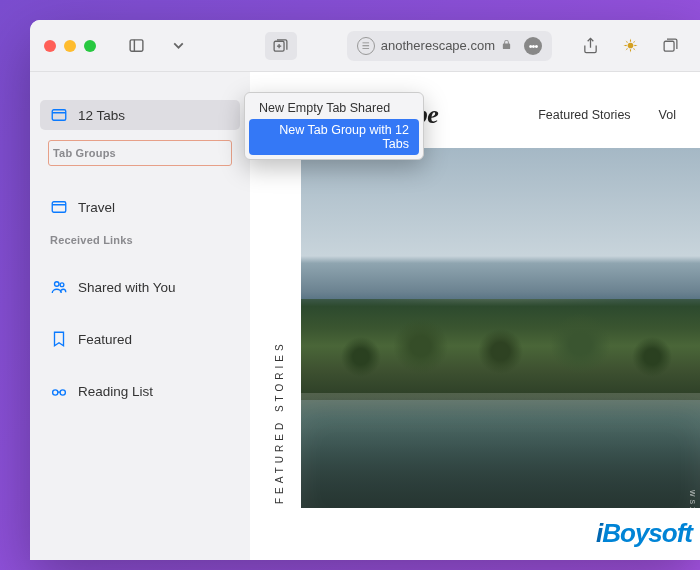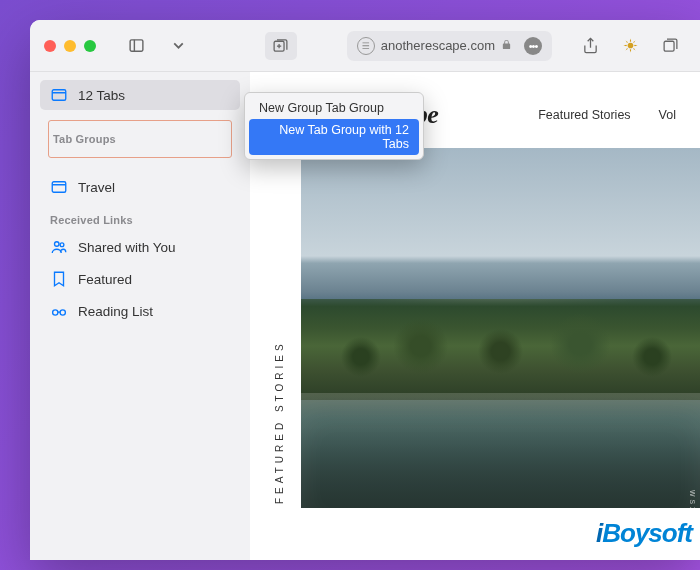--- a/index.html
+++ b/index.html
@@ -39,29 +39,29 @@
   .address-bar .url { flex: 1; }
   .address-bar .dots { width:18px; height:18px; background:#888; border-radius:50%; color:#fff; display:flex; align-items:center; justify-content:center; font-size:11px; letter-spacing:-1px; }
   .right-tools { display: flex; gap: 8px; margin-left: 12px; }
 
   .body { flex: 1; display: flex; overflow: hidden; }
   .sidebar {
     width: 220px; background: #f2f2f4; padding: 8px 10px; display: flex; flex-direction: column; gap: 2px;
   }
   .sb-item {
     display: flex; align-items: center; gap: 10px; padding: 6px 10px;
-    border-radius: 5px; font-size: 13.5px; color: #333;
+    border-radius: 5px; font-size: 13.5px; color: #333; margin-top: 20px;
   }
   .sb-item.selected { background: #dedde2; }
   .sb-item .icon { width: 18px; height: 18px; display: flex; align-items: center; justify-content: center; color: #0a7aff; }
   .sb-header {
     font-size: 11px; font-weight: 600; color: #8a8a8e; padding: 10px 10px 4px;
     letter-spacing: 0.2px;
   }
-  .sb-header.highlighted { display:inline-block; border: 1.5px solid #e7a088; border-radius: 3px; padding: 12px 4px; margin: 8px 8px 12px; }
+  .sb-header.highlighted { display:inline-block; border: 1.5px solid #e7a088; border-radius: 3px; padding: 6px 4px; margin: 8px 8px 4px; }
 
   .content { flex: 1; background: #fff; position: relative; overflow: hidden; }
   .page-header { padding: 28px 24px 18px; display: flex; align-items: center; gap: 40px; }
   .page-title { font-family: Georgia, 'Times New Roman', serif; font-size: 26px; font-weight: 700; color: #222; font-style: italic; letter-spacing:-0.5px;}
   .page-nav { display: flex; gap: 28px; font-size: 12.5px; color: #333; margin-left: auto; }
 
   .article { display: flex; gap: 16px; padding: 0 0 0 24px; }
   .vtext { writing-mode: vertical-rl; text-orientation: mixed; font-size: 10px; letter-spacing: 4px; color: #333; font-weight: 500; padding-top: 4px; transform: rotate(180deg); }
   .photo {
     flex: 1; height: 360px; border-radius: 0;
@@ -237,21 +237,21 @@
         </div>
       </div>
       <div class="article">
         <div class="vtext">FEATURED STORIES</div>
         <div class="photo"></div>
       </div>
     </div>
   </div>
 
   <div class="context-menu">
-    <div class="menu-item">New Group Tab Group</div>
+    <div class="menu-item">New Empty Tab Shared</div>
     <div class="menu-item hl">New Tab Group with 12 Tabs</div>
   </div>
 </div>
 
 <div class="watermark">
   <span class="b">i</span><span></span><span>Boysoft</span>
 </div>
 <div class="side-text">wsxdn.com</div>
 
 </body></html>

